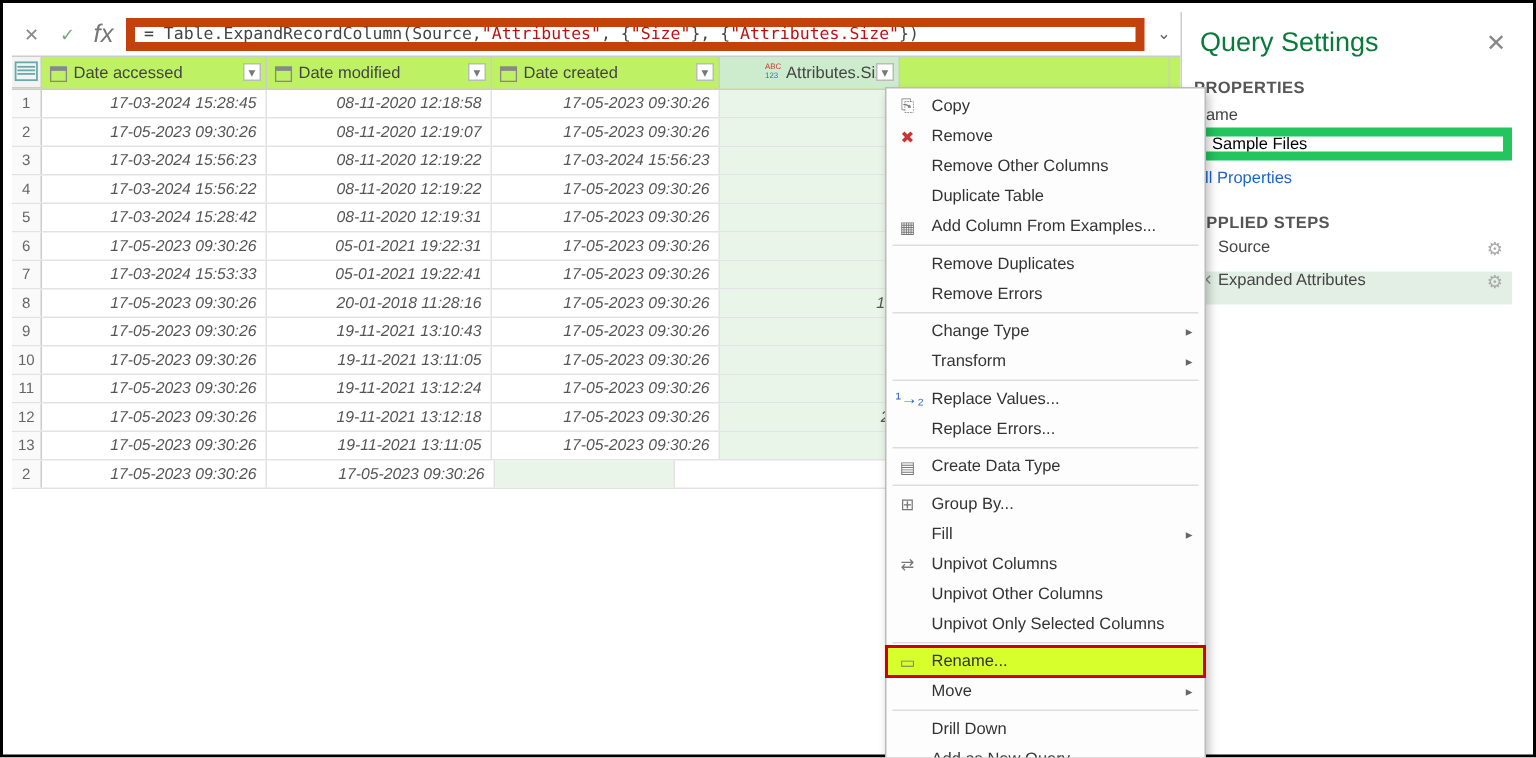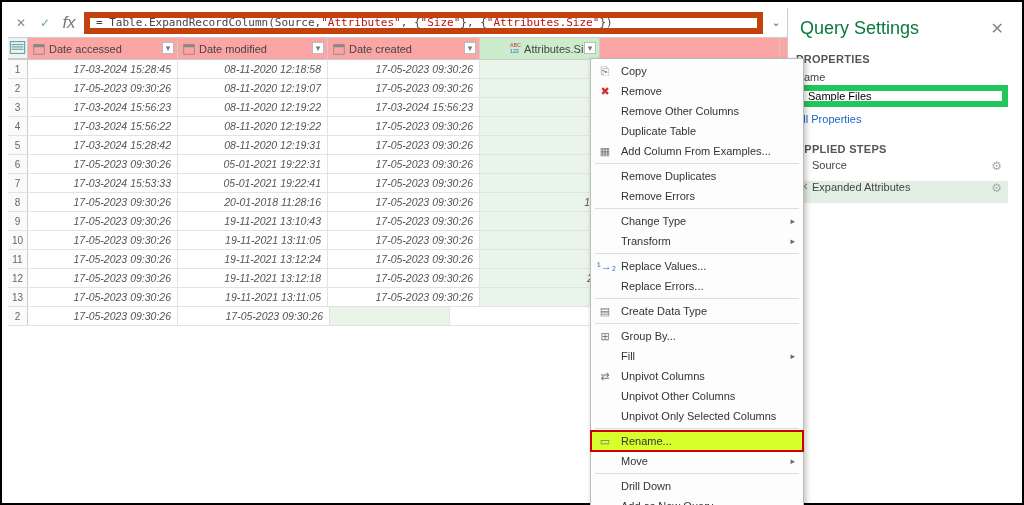--- a/index.html
+++ b/index.html
@@ -15,21 +15,21 @@
   .fb-fx { font-style: italic; color: #777; font-size: 17px; }
   .fb-input { flex: 1; border: 6px solid #c2410c; height: 22px; padding: 0 6px; font-family: Consolas, monospace; font-size: 11px; display: flex; align-items: center; background: #fff; }
   .tok-red { color: #b11; }
   .fb-dd { width: 14px; color: #666; text-align:center; }
 
   
   .grid { position: absolute; top: 30px; left: 0; right: 0; bottom: 0; overflow: hidden; }
   .row { display: flex; height: 19px; border-bottom: 1px solid #e3e3e3; }
   .rownum-h { width: 20px; border-right: 1px solid #ccc; background: #f3f3f3; border-bottom:1px solid #ccc; }
   .rownum { width: 20px; border-right: 1px solid #ccc; text-align: center; color: #666; font-size: 10px; line-height: 19px; background: #fafafa; }
-  .hdr { display: flex; height: 22px; background: #fca5a5; border-bottom: 1px solid #ccc; }
+  .hdr { display: flex; height: 22px; background: #bef264; border-bottom: 1px solid #ccc; }
   .hcell { border-right: 1px solid #ccc; display: flex; align-items: center; padding: 0 4px; font-size: 11px; color: #444; position: relative; }
   .hcell.sel { background: #cdeccd; }
   .icon-cal { width: 14px; height: 14px; margin-right: 3px; display:inline-block; }
   .icon-cal svg, .icon-abc svg { width:14px; height:14px; }
   .hcell .dd { position: absolute; right: 3px; top: 4px; color: #777; font-size: 9px; border:1px solid #bbb; width:12px; height:12px; display:flex; align-items:center; justify-content:center; background:#fff;}
   .cell { border-right: 1px solid #e3e3e3; padding: 0 6px; line-height: 19px; font-style: italic; color: #555; text-align: right; font-size: 10.5px; overflow: hidden; }
   .cell.sel { background: #e8f5e8; }
   .c0 { width:150px; } .c1 { width:150px; } .c2 { width:152px; } .c3 { width:120px;justify-content:flex-end; } .c4 { width:180px; }
 
   

